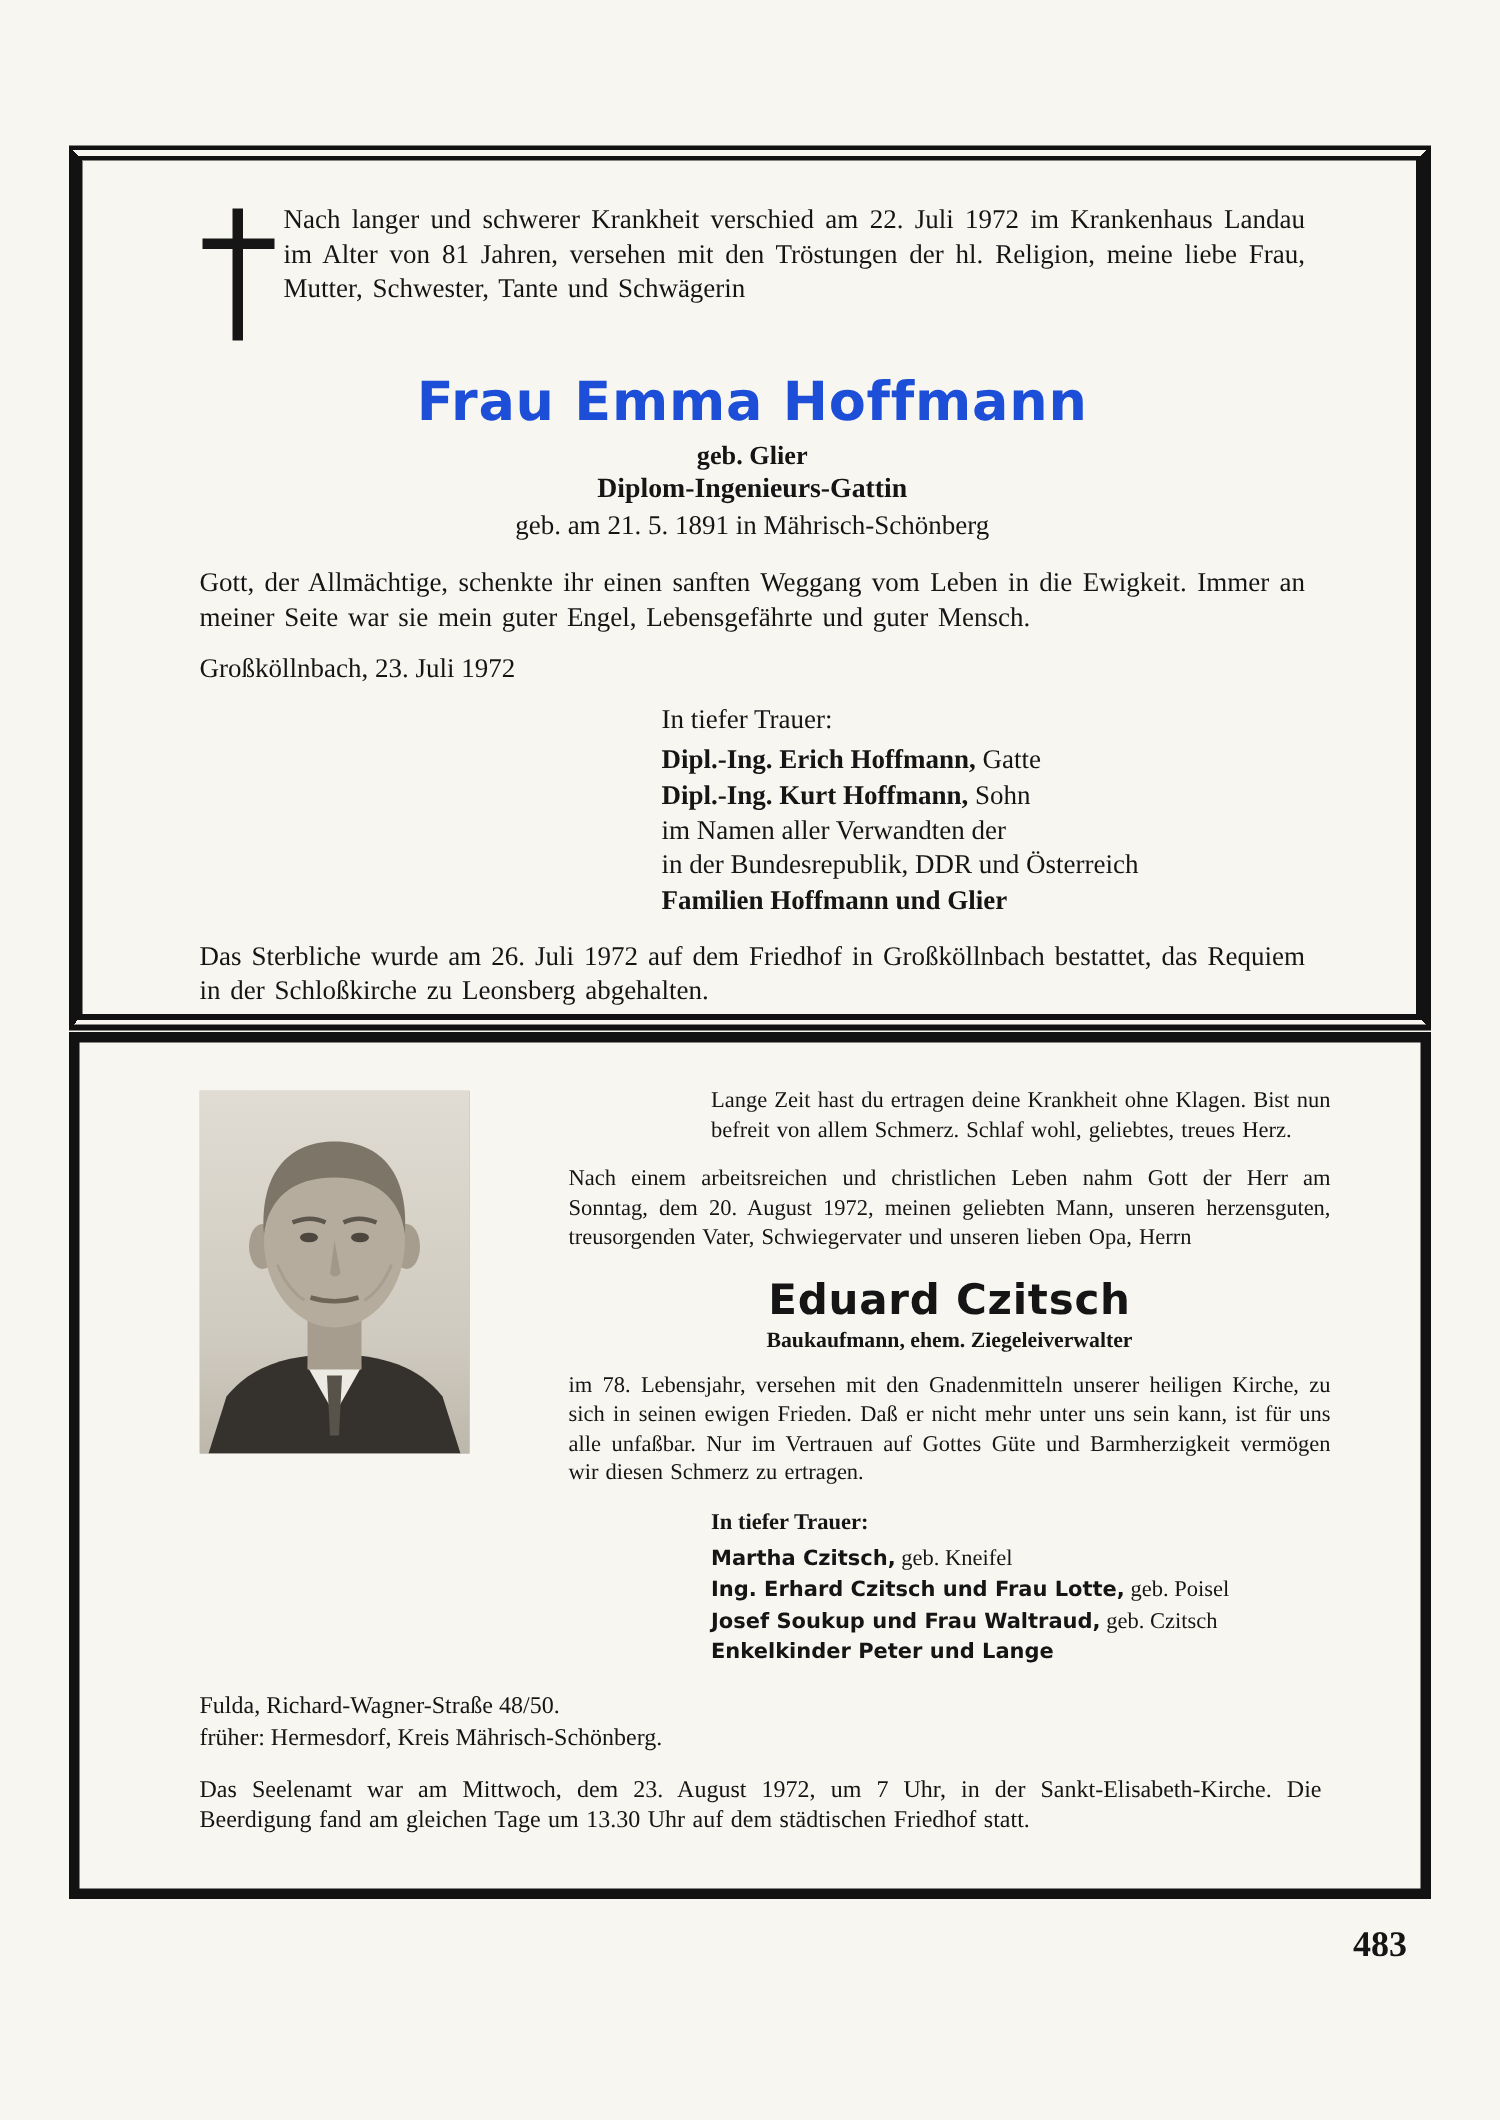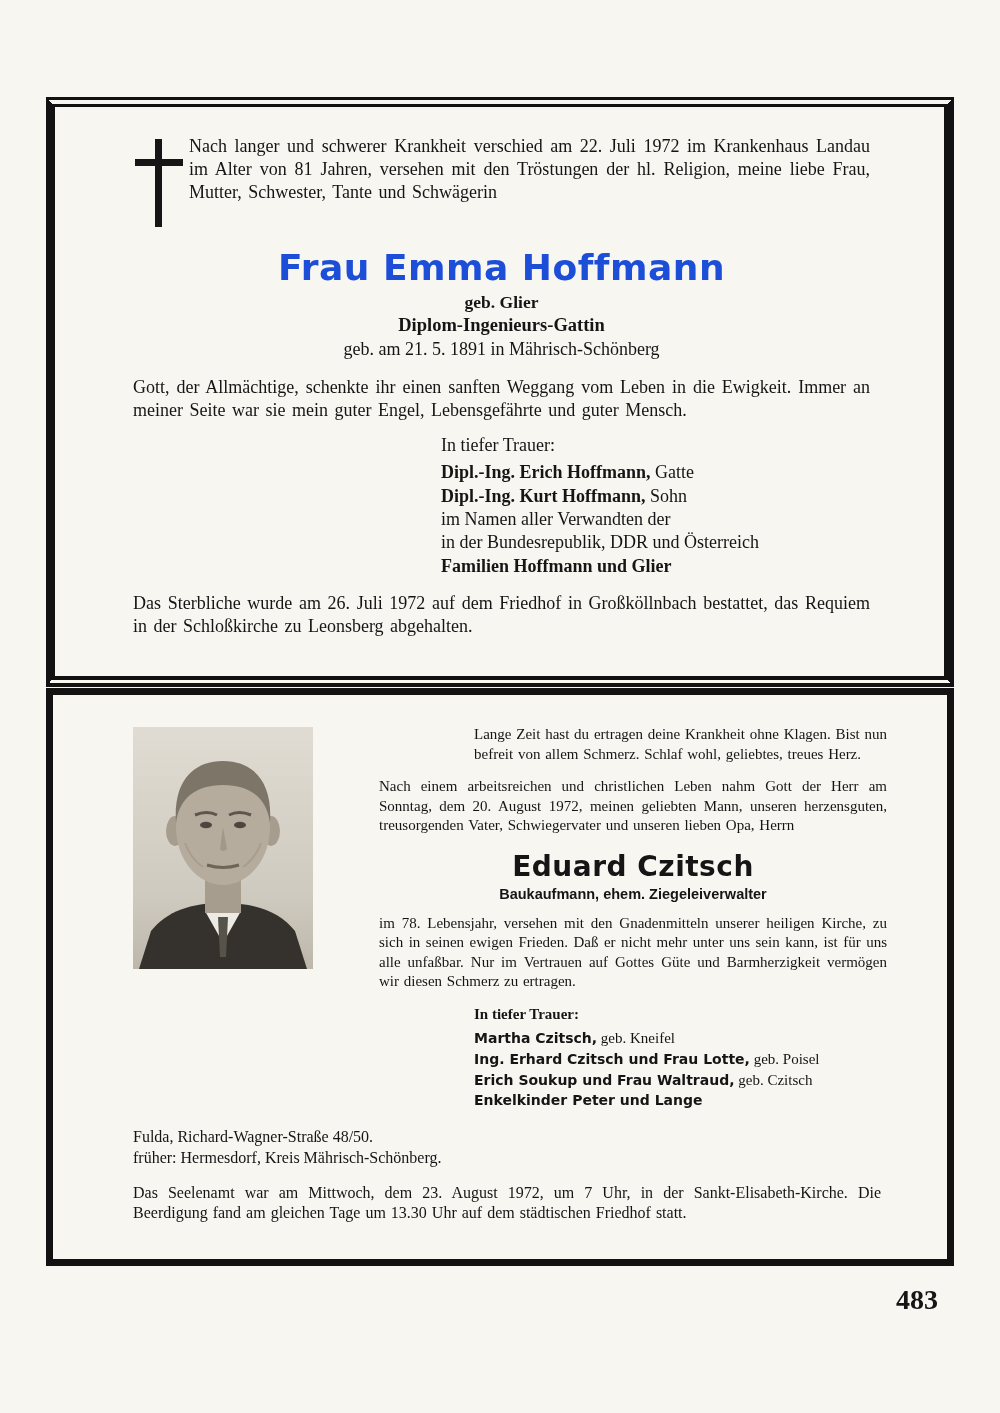--- a/index.html
+++ b/index.html
@@ -61,32 +61,32 @@
     word-spacing:1px;
   }
   .n2-intro { margin-top:13px; font-size:15px; line-height:1.3; text-align:justify; word-spacing:1px; }
   .n2-name {
     margin-top:14px; text-align:center;
     font-family:"DejaVu Sans", sans-serif; font-weight:700;
     font-size:28px; letter-spacing:0.5px;
   }
   .n2-role {
     margin-top:3px; text-align:center;
-    font-family:Liberation Sans, sans-serif; font-weight:700; font-size:14.5px;
+    font-family:Liberation Serif, serif; font-weight:700; font-size:14.5px;
   }
   .n2-body { margin-top:12px; font-size:15px; line-height:1.3; text-align:justify; word-spacing:1px; }
   .n2-mourning { margin-top:12px; margin-left:95px; font-size:15px; line-height:1.38; }
   .n2-mourning .m-label { font-weight:700; margin-bottom:4px; }
   .n2-mourning .b2 { font-family:"DejaVu Sans", sans-serif; font-weight:700; font-size:14px; }
   .n2-address { margin-top:16px; font-size:16px; line-height:1.3; }
   .n2-closing { margin-top:14px; font-size:16px; line-height:1.3; text-align:justify; word-spacing:1px; }
 
   .page-number {
     position:absolute; right:62px; top:1284px;
-    font-size:28px; font-weight:700;
+    font-size:24px; font-weight:700;
   }
 </style>
 </head>
 <body>
 
 <div class="page">
 
   <section class="notice1">
     <div class="intro-row">
       <div class="cross-wrap">
@@ -97,20 +97,21 @@
       </div>
       <p class="n1-intro">Nach langer und schwerer Krankheit verschied am 22. Juli 1972 im Krankenhaus Landau im Alter von 81 Jahren, versehen mit den Tröstungen der hl. Religion, meine liebe Frau, Mutter, Schwester, Tante und Schwägerin</p>
     </div>
 
     <h1 class="n1-name">Frau Emma Hoffmann</h1>
     <div class="n1-maiden">geb. Glier</div>
     <div class="n1-role">Diplom-Ingenieurs-Gattin</div>
     <div class="n1-birth">geb. am 21. 5. 1891 in Mährisch-Schönberg</div>
 
     <p class="n1-body">Gott, der Allmächtige, schenkte ihr einen sanften Weggang vom Leben in die Ewigkeit. Immer an meiner Seite war sie mein guter Engel, Lebensgefährte und guter Mensch.</p>
+    <div class="n1-place">Großköllnbach, 23. Juli 1972</div>
 
     <div class="n1-mourning">
       <div class="m-label">In tiefer Trauer:</div>
       <div class="m-line"><span class="b1">Dipl.-Ing. Erich Hoffmann,</span><span> Gatte</span></div>
       <div class="m-line"><span class="b1">Dipl.-Ing. Kurt Hoffmann,</span><span> Sohn</span></div>
       <div class="m-line"><span class="b1"></span><span>im Namen aller Verwandten der</span></div>
       <div class="m-line"><span class="b1"></span><span>in der Bundesrepublik, DDR und Österreich</span></div>
       <div class="m-line"><span class="b1">Familien Hoffmann und Glier</span><span></span></div>
     </div>
 
@@ -166,21 +167,21 @@
 
       <h2 class="n2-name">Eduard Czitsch</h2>
       <div class="n2-role">Baukaufmann, ehem. Ziegeleiverwalter</div>
 
       <p class="n2-body">im 78. Lebensjahr, versehen mit den Gnadenmitteln unserer heiligen Kirche, zu sich in seinen ewigen Frieden. Daß er nicht mehr unter uns sein kann, ist für uns alle unfaßbar. Nur im Vertrauen auf Gottes Güte und Barmherzigkeit vermögen wir diesen Schmerz zu ertragen.</p>
 
       <div class="n2-mourning">
         <div class="m-label">In tiefer Trauer:</div>
         <div class="m-line"><span class="b2">Martha Czitsch,</span><span> geb. Kneifel</span></div>
         <div class="m-line"><span class="b2">Ing. Erhard Czitsch und Frau Lotte,</span><span> geb. Poisel</span></div>
-        <div class="m-line"><span class="b2">Erich Soukup und Frau Waltraud,</span><span> geb. Czitsch</span></div>
+        <div class="m-line"><span class="b2">Josef Soukup und Frau Waltraud,</span><span> geb. Czitsch</span></div>
         <div class="m-line"><span class="b2">Enkelkinder Peter und Lange</span><span></span></div>
       </div>
     </div>
 
     <div class="n2-address">
       <div>Fulda, Richard-Wagner-Straße 48/50.</div>
       <div>früher: Hermesdorf, Kreis Mährisch-Schönberg.</div>
     </div>
 
     <p class="n2-closing">Das Seelenamt war am Mittwoch, dem 23. August 1972, um 7 Uhr, in der Sankt-Elisabeth-Kirche. Die Beerdigung fand am gleichen Tage um 13.30 Uhr auf dem städtischen Friedhof statt.</p>

